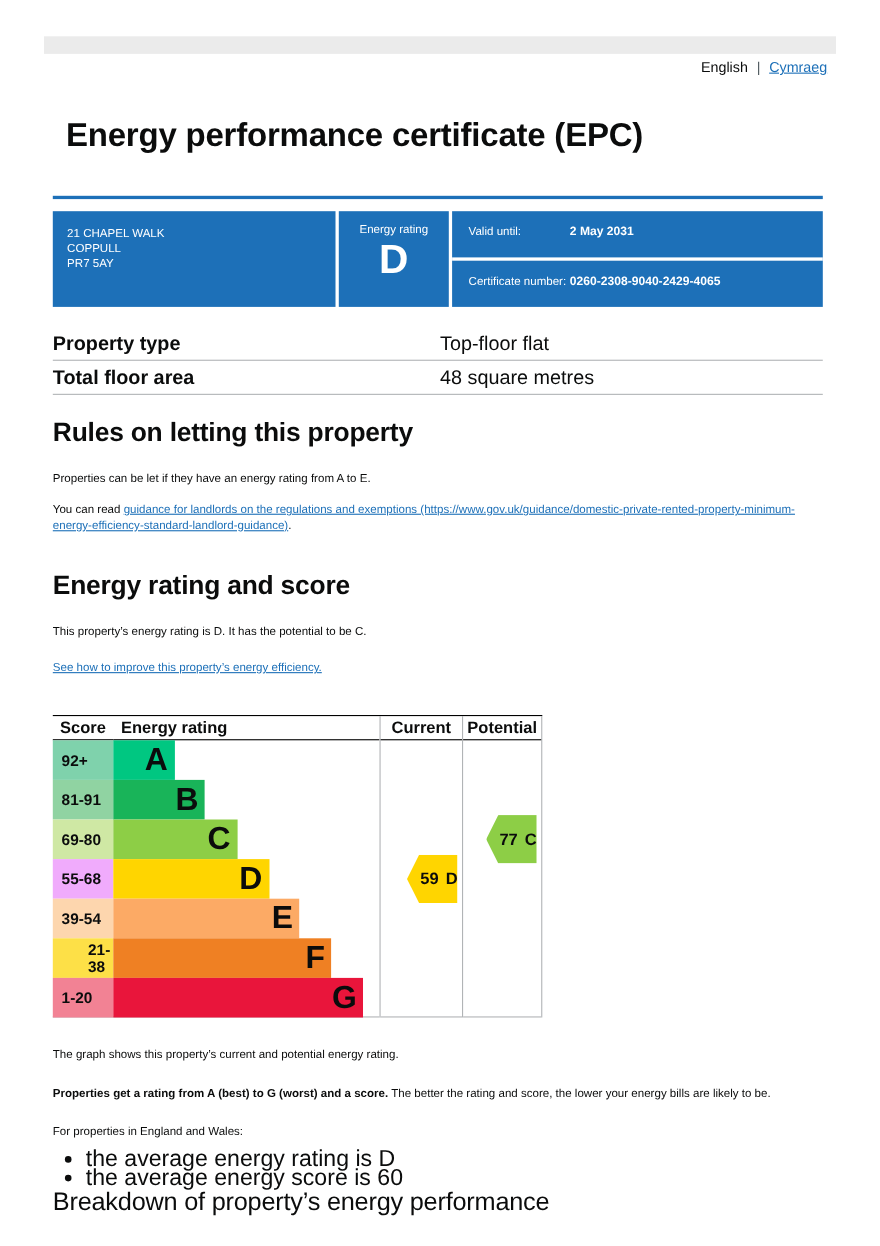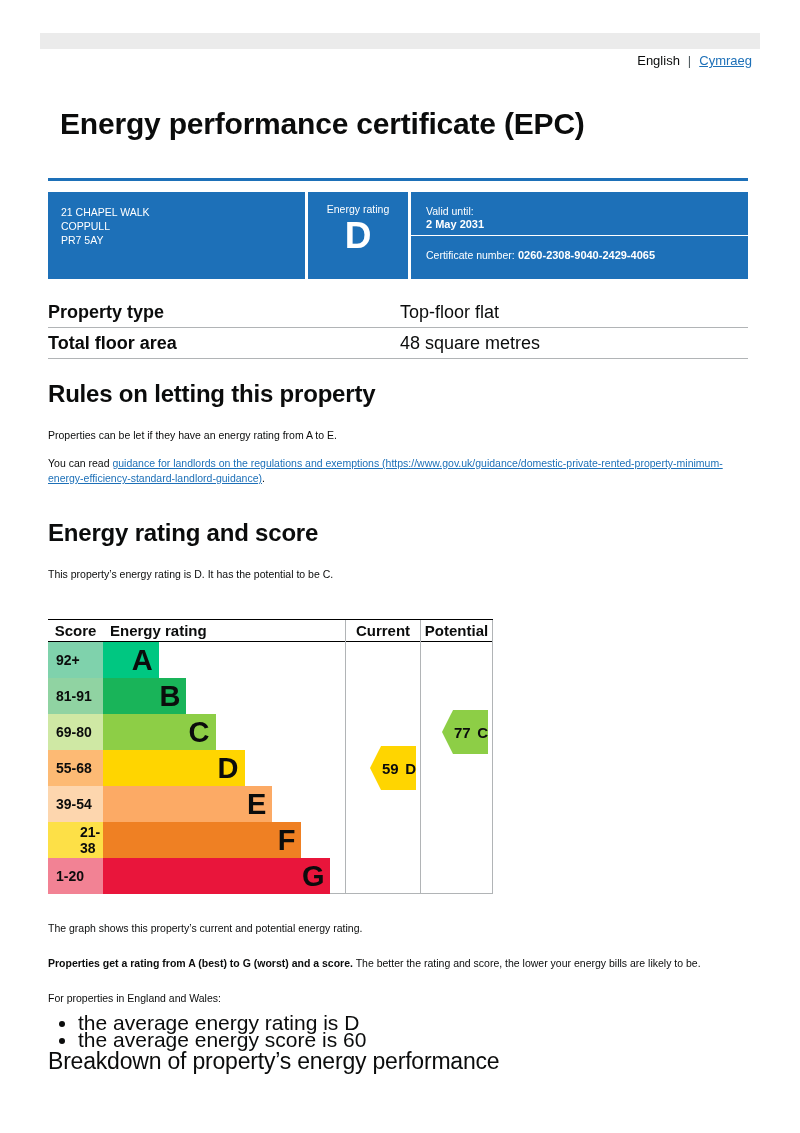--- a/index.html
+++ b/index.html
@@ -20,21 +20,21 @@
 
   
   .summary-box { margin-top:11px; height:87px; display:flex; background:#fff; }
   .summary-box .cell { background:#1d70b8; color:#fff; }
   .cell-address { width:257px; padding:13px 0 0 13px; font-size:10.5px; line-height:14px; }
   .cell-rating { width:100px; margin-left:3px; text-align:center; padding-top:11px; }
   .cell-rating .lbl { font-size:10.5px; }
   .cell-rating .big { font-size:37px; font-weight:bold; line-height:40px; margin-top:1px; }
   .cell-right { flex:1; margin-left:3px; display:flex; flex-direction:column; }
   .cell-right .sub { flex:1; display:flex; padding:13px 0 0 15px; }
-  .cell-right .sub.first { border-bottom:1px solid #ffffff;flex-direction:column; }
+  .cell-right .sub.first { border-bottom:3px solid #ffffff; }
   .cell-right .sub .k { width:92px; font-size:10.5px; line-height:13px; }
   .cell-right .sub .v { font-size:11px; font-weight:bold; }
 
   
   .details { margin-top:18px; }
   .details .row { display:flex; align-items:center; height:31px; border-bottom:1px solid #b1b4b6; font-size:18px; }
   .details .row .k { width:352px; font-weight:bold; }
 
   h2.section { margin-top:21px; font-size:24px; font-weight:bold; letter-spacing:-0.2px; }
   h2.section.mt-lg { margin-top:33px; }
@@ -118,29 +118,30 @@
       <div class="v">48 square metres</div>
     </div>
   </div>
 
   <h2 class="section">Rules on letting this property</h2>
   <p class="small">Properties can be let if they have an energy rating from A to E.</p>
   <p class="small tight"><span>You can read </span><a class="inline-link">guidance for landlords on the regulations and exemptions (https://www.gov.uk/guidance/domestic-private-rented-property-minimum-energy-efficiency-standard-landlord-guidance)</a><span>.</span></p>
 
   <h2 class="section mt-lg">Energy rating and score</h2>
   <p class="small">This property’s energy rating is D. It has the potential to be C.</p>
+  <p class="link-line"><a class="inline-link">See how to improve this property’s energy efficiency.</a></p>
 
   <div class="epc-chart">
     <div class="col-score">
       <div class="chart-head">Score</div>
       <div class="col-body">
         <div class="score-cell" style="background: rgb(127, 210, 172);">92+</div>
         <div class="score-cell" style="background: rgb(144, 211, 162);">81-91</div>
         <div class="score-cell" style="background: rgb(207, 232, 164);">69-80</div>
-        <div class="score-cell" style="background: #fdba74;">55-68</div>
+        <div class="score-cell" style="background: #f0abfc;">55-68</div>
         <div class="score-cell" style="background: rgb(253, 214, 174);">39-54</div>
         <div class="score-cell" style="background: #fde047; padding-left: 32px;">21-38</div>
         <div class="score-cell" style="background: rgb(242, 130, 148);">1-20</div>
       </div>
     </div>
     <div class="col-rating">
       <div class="chart-head">Energy rating</div>
       <div class="col-body">
         <div class="band-row">
             <div class="band-bar" style="background: rgb(0, 199, 129); width: 23%;">

